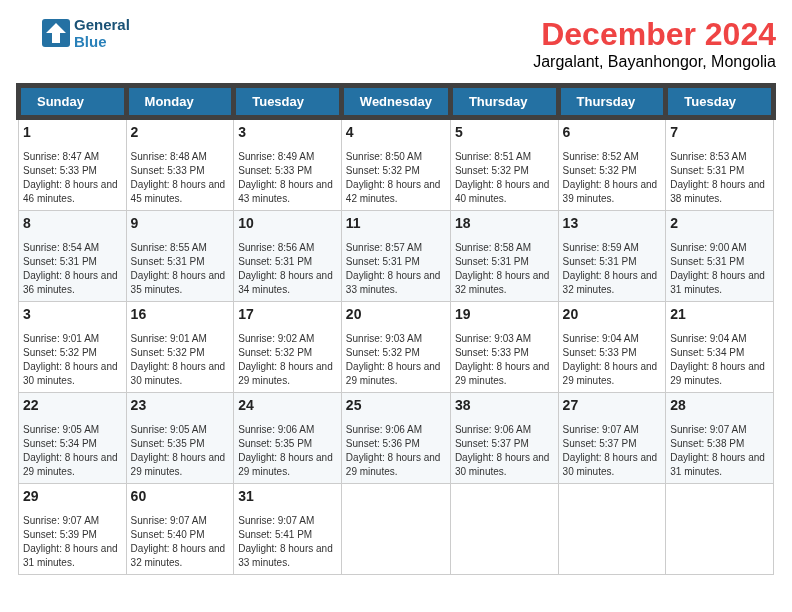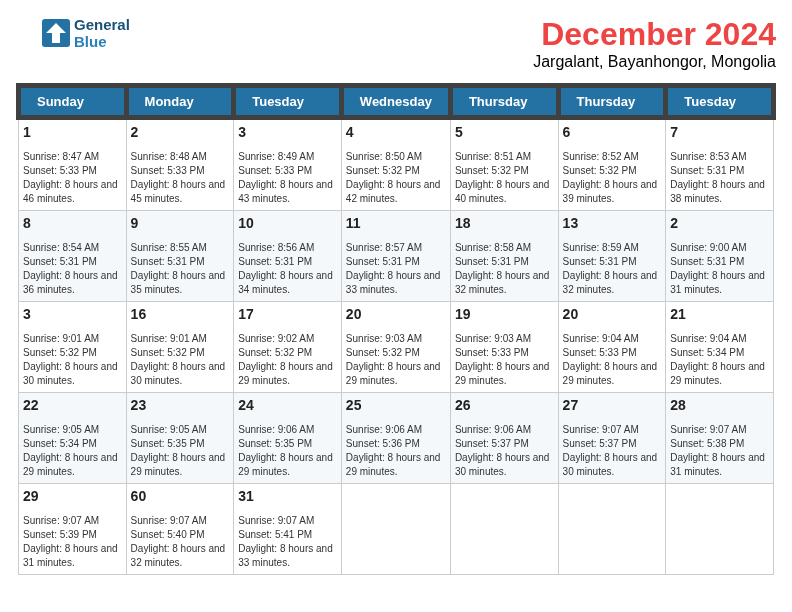--- a/index.html
+++ b/index.html
@@ -218,21 +218,21 @@
         </td>
         <td>
           <span class="day-number">24</span>
           <div class="day-info">Sunrise: 9:06 AM<br>Sunset: 5:35 PM<br>Daylight: 8 hours and 29 minutes.</div>
         </td>
         <td>
           <span class="day-number">25</span>
           <div class="day-info">Sunrise: 9:06 AM<br>Sunset: 5:36 PM<br>Daylight: 8 hours and 29 minutes.</div>
         </td>
         <td>
-          <span class="day-number">26</span>
+          <span class="day-number">38</span>
           <div class="day-info">Sunrise: 9:06 AM<br>Sunset: 5:37 PM<br>Daylight: 8 hours and 30 minutes.</div>
         </td>
         <td>
           <span class="day-number">27</span>
           <div class="day-info">Sunrise: 9:07 AM<br>Sunset: 5:37 PM<br>Daylight: 8 hours and 30 minutes.</div>
         </td>
         <td>
           <span class="day-number">28</span>
           <div class="day-info">Sunrise: 9:07 AM<br>Sunset: 5:38 PM<br>Daylight: 8 hours and 31 minutes.</div>
         </td>

